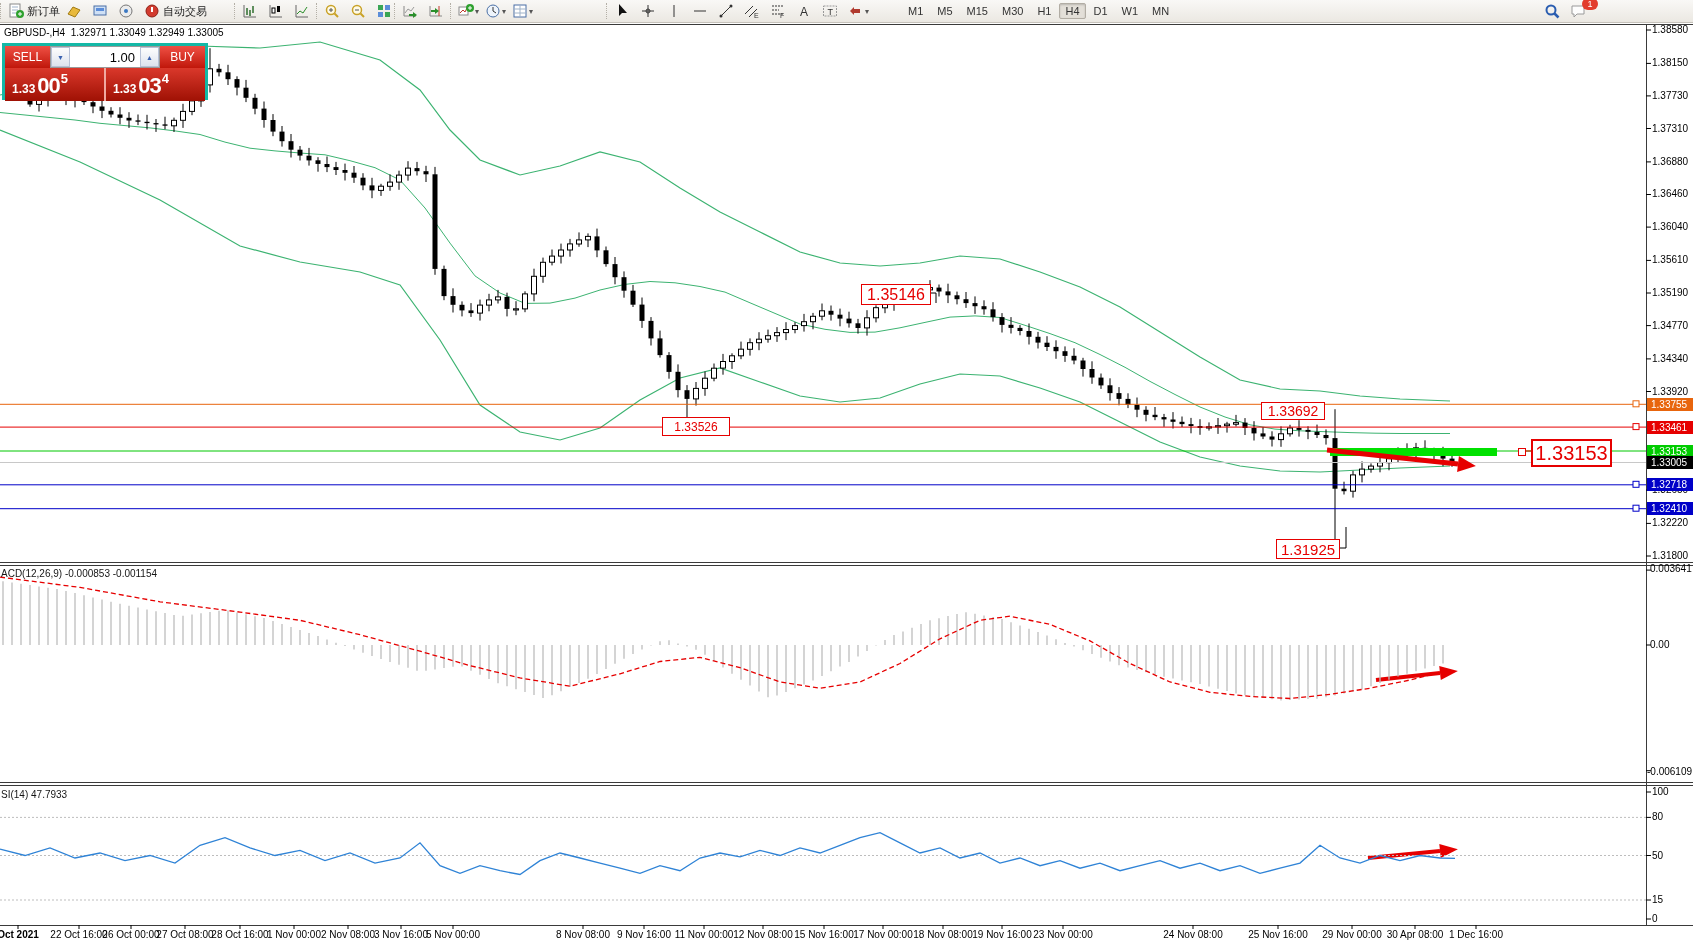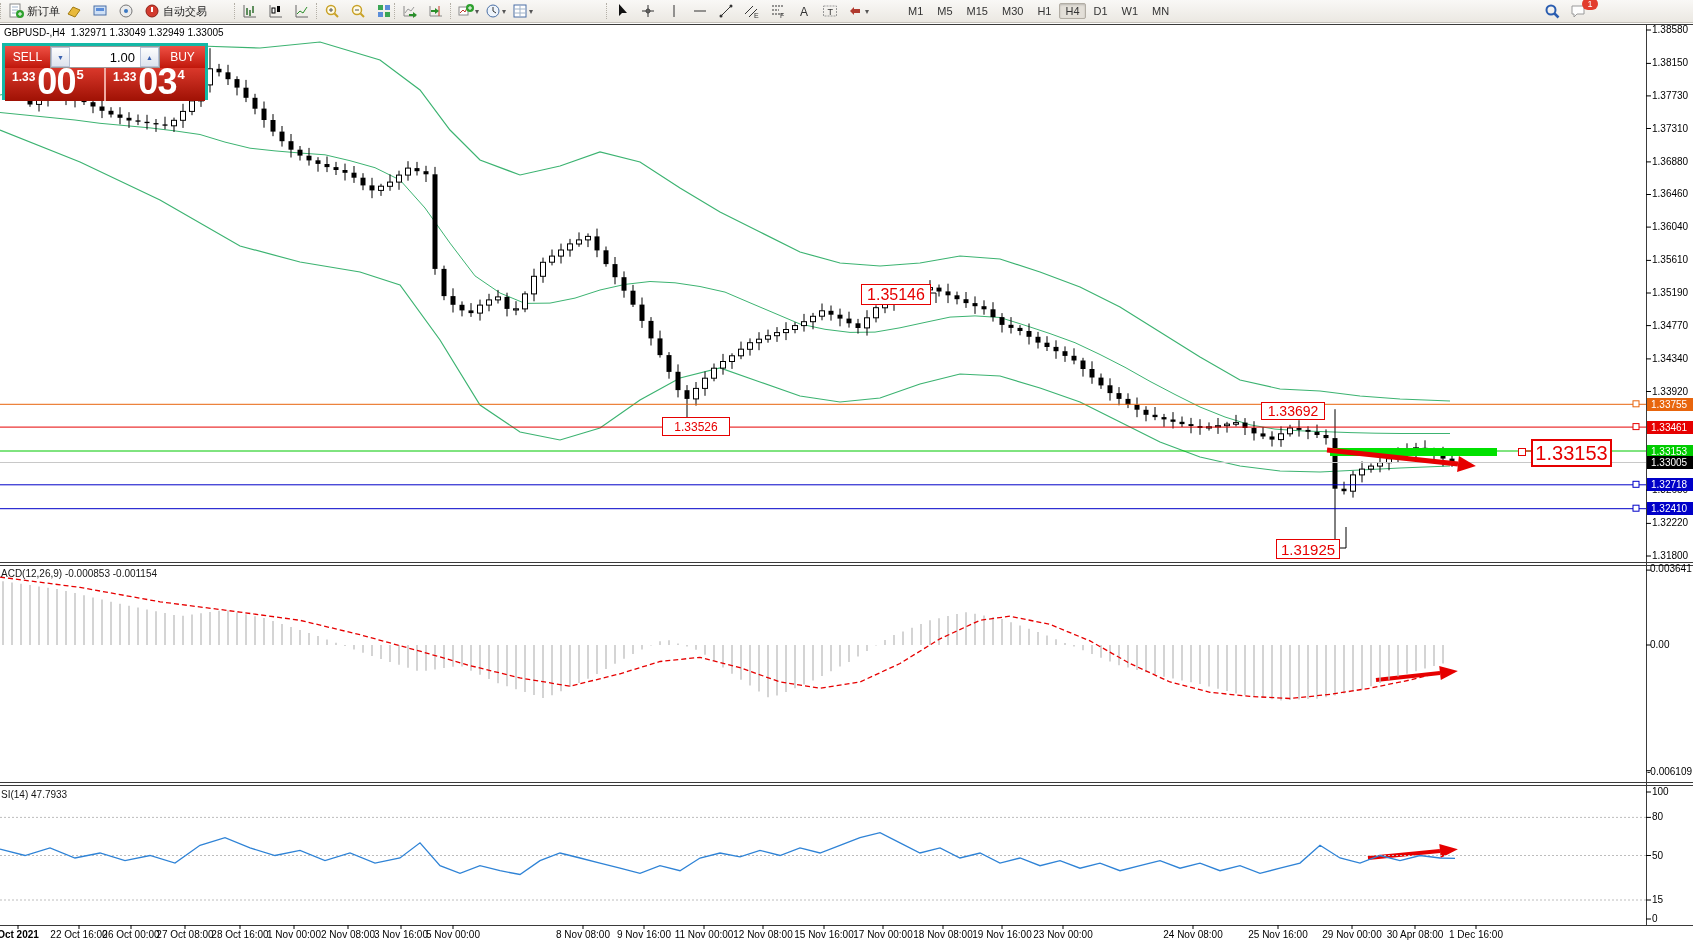--- a/index.html
+++ b/index.html
@@ -37,24 +37,24 @@
     border:3px solid #14b8a6;box-sizing:border-box;background:#c0170b}
   .oc-top{display:flex;height:22px}
   .oc-sell,.oc-buy{flex:0 0 45px;background:linear-gradient(#ef5044,#c0170b);color:#fff;
     font-size:12px;display:flex;align-items:center;justify-content:center}
   .oc-vol{flex:1;display:flex;background:#fff;border:1px solid #999;box-sizing:border-box}
   .oc-spin{width:17px;background:linear-gradient(#fdfdfd,#dde3ee);border:1px solid #b7c1d6;
     color:#3a62b0;font-size:7px;display:flex;align-items:center;justify-content:center}
   .oc-volval{flex:1;text-align:right;font-size:13px;color:#000;padding:3px 5px 0 0}
   .oc-bottom{display:flex;height:33px}
   .oc-tile{flex:1;background:linear-gradient(#da382b,#9f1104);color:#fff;display:flex;
-    padding:0 0 2px 7px}
+    align-items:flex-end;padding:0 0 2px 7px}
   .oc-tile+.oc-tile{border-left:2px solid #f0a9a1}
   .oc-small{font-size:12px;font-weight:bold;margin-right:2px;line-height:19px}
-  .oc-big{font-size:36px;font-weight:bold;line-height:27px;letter-spacing:-1px}
+  .oc-big{font-size:22px;font-weight:bold;line-height:27px;letter-spacing:-1px}
   .oc-sup{font-size:13px;font-weight:bold;line-height:13px;margin-left:1px;margin-bottom:14px}
 </style>
 </head>
 <body>
 
 <svg id="cv" width="1693" height="945" style="position:absolute;left:0;top:0;z-index:5">
     <g>
       <path d="M0.0,95.0 L100.0,75.0 L200.0,46.0 L260.0,48.0 L320.0,42.0 L380.0,60.0 L420.0,90.0 L450.0,130.0 L480.0,160.0 L520.0,175.0 L560.0,166.0 L600.0,152.0 L640.0,162.0 L680.0,188.0 L720.0,212.0 L760.0,232.0 L800.0,252.0 L840.0,263.0 L880.0,266.0 L920.0,263.0 L960.0,256.0 L1000.0,259.0 L1040.0,272.0 L1080.0,287.0 L1120.0,307.0 L1160.0,332.0 L1200.0,357.0 L1240.0,380.0 L1280.0,389.0 L1320.0,391.0 L1360.0,396.0 L1400.0,399.0 L1450.0,401.0" fill="none" stroke="#3cb371" stroke-width="1.2"></path>
       <path d="M0.0,130.0 L80.0,162.0 L160.0,200.0 L240.0,246.0 L300.0,262.0 L360.0,272.0 L400.0,285.0 L440.0,340.0 L480.0,405.0 L520.0,432.0 L560.0,440.0 L600.0,428.0 L640.0,400.0 L680.0,378.0 L720.0,368.0 L760.0,382.0 L800.0,396.0 L840.0,402.0 L880.0,398.0 L920.0,384.0 L960.0,374.0 L1000.0,376.0 L1040.0,388.0 L1080.0,402.0 L1120.0,422.0 L1160.0,442.0 L1200.0,457.0 L1240.0,466.0 L1280.0,471.0 L1320.0,472.0 L1360.0,470.0 L1400.0,468.0 L1450.0,466.0" fill="none" stroke="#3cb371" stroke-width="1.2"></path>
       <path d="M0.0,112.5 L25.0,115.0 L50.0,117.5 L75.0,120.0 L100.0,123.3 L125.0,125.6 L150.0,127.9 L175.0,130.9 L200.0,134.5 L225.0,142.1 L250.0,148.2 L275.0,150.9 L300.0,153.0 L325.0,154.8 L350.0,160.7 L375.0,167.7 L400.0,180.0 L425.0,208.0 L450.0,243.1 L475.0,275.9 L500.0,293.0 L525.0,303.4 L550.0,303.1 L575.0,298.1 L600.0,290.0 L625.0,284.4 L650.0,281.5 L675.0,282.8 L700.0,286.5 L725.0,292.1 L750.0,302.8 L775.0,313.4 L800.0,324.0 L825.0,329.3 L850.0,332.4 L875.0,332.1 L900.0,327.8 L925.0,322.4 L950.0,317.1 L975.0,315.9 L1000.0,317.5 L1025.0,325.3 L1050.0,333.6 L1075.0,342.7 L1100.0,354.5 L1125.0,367.3 L1150.0,381.4 L1175.0,394.5 L1200.0,407.0 L1225.0,417.0 L1250.0,424.8 L1275.0,429.1 L1300.0,430.8 L1325.0,431.7 L1350.0,432.6 L1375.0,433.2 L1400.0,433.5 L1425.0,433.5 L1450.0,433.5" fill="none" stroke="#3cb371" stroke-width="1"></path>

